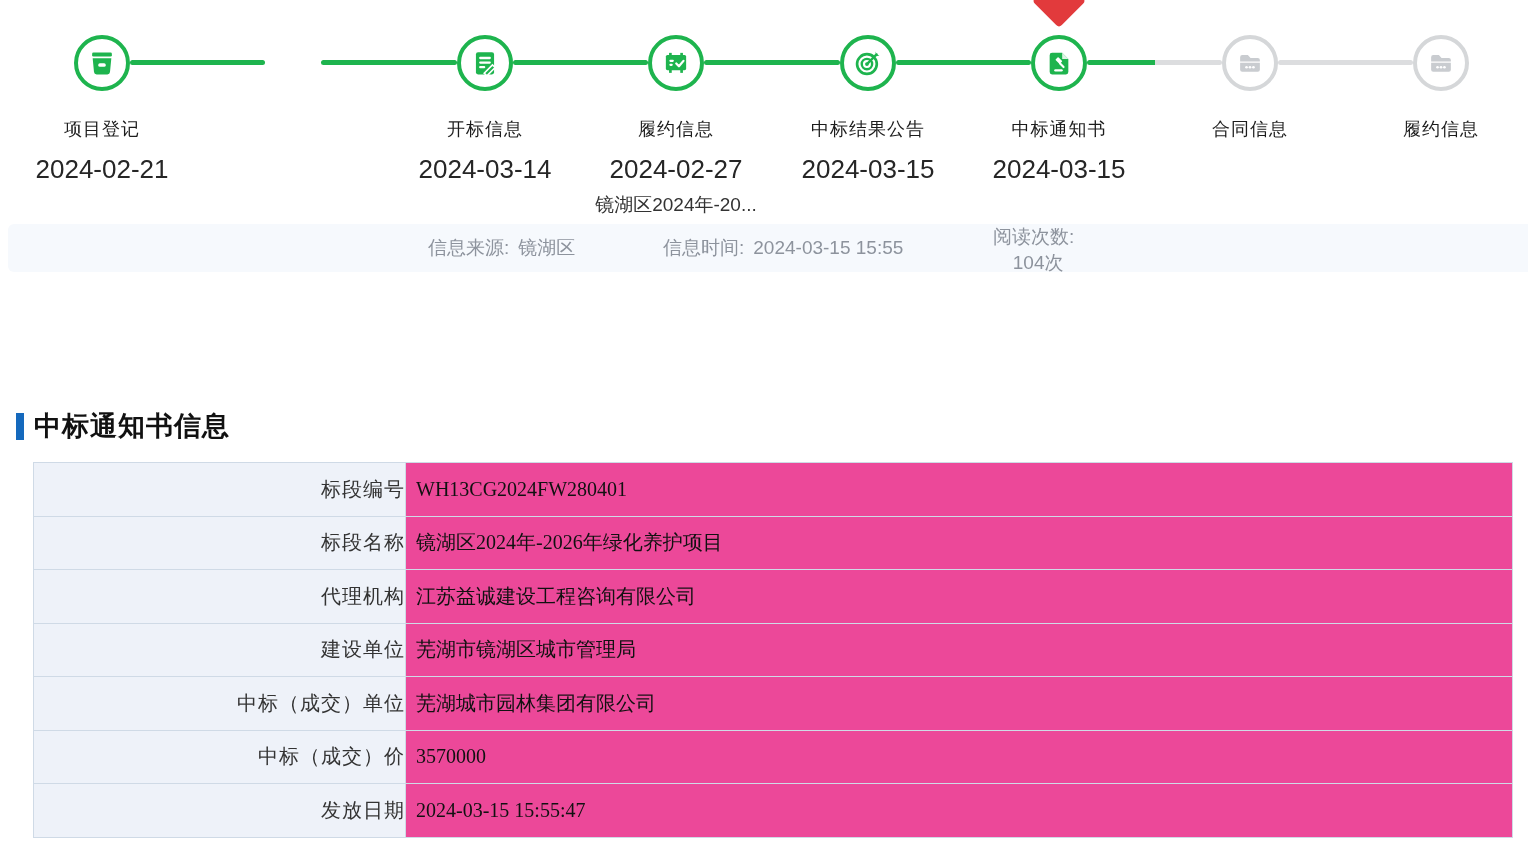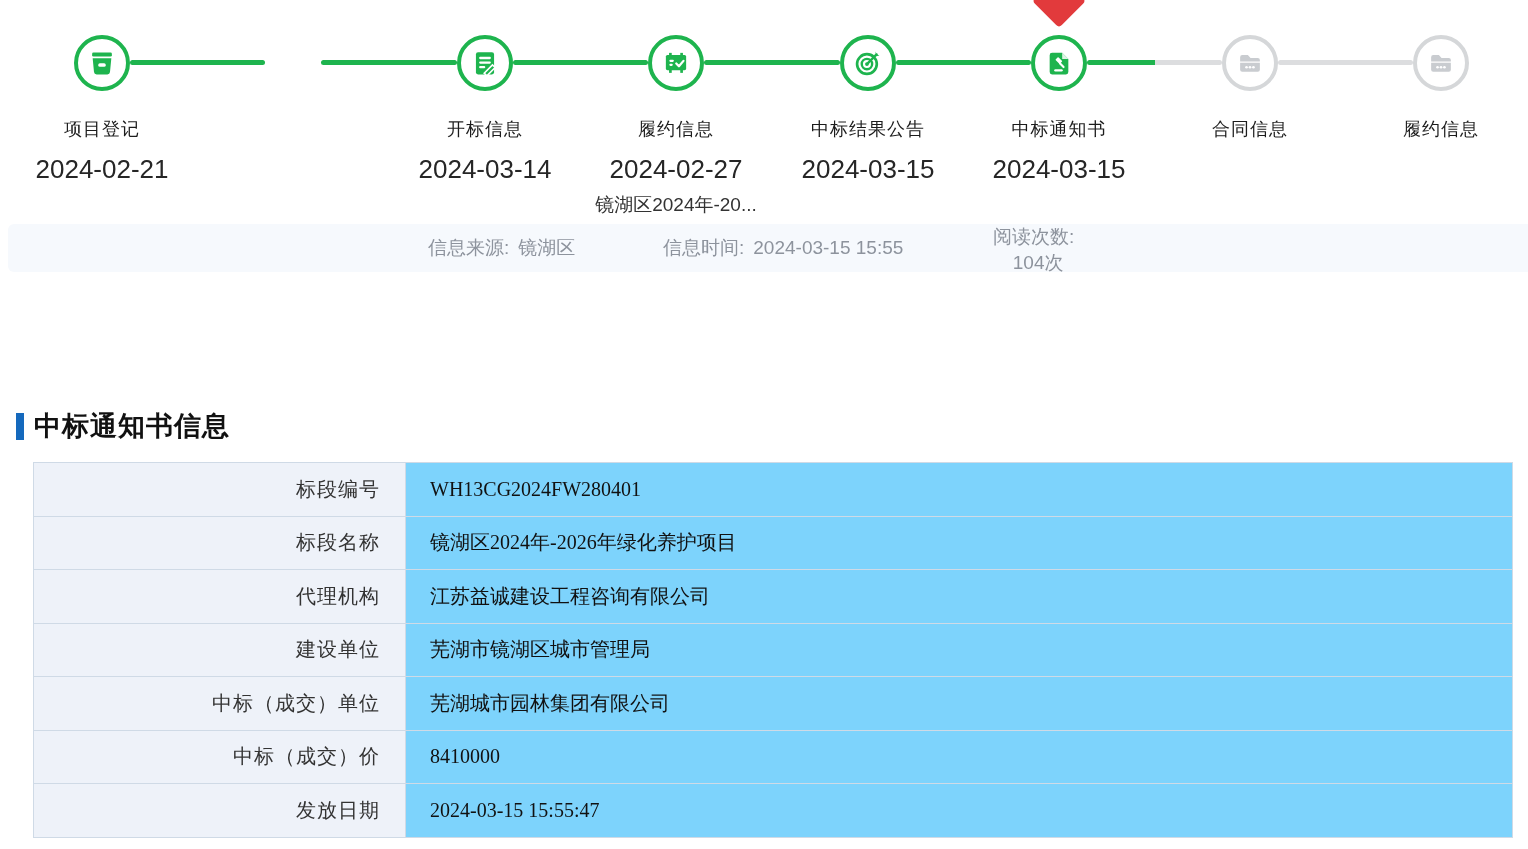--- a/index.html
+++ b/index.html
@@ -37,23 +37,23 @@
   
   .section-title { position:absolute; left:16px; top:408px; display:flex; align-items:center; }
   .title-bar { width:8px; height:27px; background:#1569bd; margin-right:10px; }
   .title-text { font-family:"Liberation Serif","DejaVu Serif",serif; font-weight:bold;
     font-size:27px; color:#111; letter-spacing:1px; }
 
   
   .detail-table { position:absolute; left:33px; top:462px; width:1480px;
     border-collapse:collapse; table-layout:fixed; }
   .detail-table td { border:1px solid #cfdae6; height:53.5px; vertical-align:middle; }
-  .detail-table td.lbl { width:372px; background:#eef2f9; text-align:right; padding-right:25px;
+  .detail-table td.lbl { width:372px; background:#eef2f9; text-align:right; 
     font-size:20px; color:#333; letter-spacing:1px; }
-  .detail-table td.val { background:#7dd3fc; padding-left:24px;
+  .detail-table td.val { background:#ec4899; padding-left:10px;
     font-family:"Liberation Serif","DejaVu Serif",serif; font-size:20px; color:#111; }
 </style>
 </head>
 <body>
 
 <div id="page">
 
   <div class="stepper">
 
     <div class="connector" style="left:130px;width:135px;"></div>
@@ -231,21 +231,21 @@
       <tr>
         <td class="lbl">建设单位</td>
         <td class="val">芜湖市镜湖区城市管理局</td>
       </tr>
       <tr>
         <td class="lbl">中标（成交）单位</td>
         <td class="val">芜湖城市园林集团有限公司</td>
       </tr>
       <tr>
         <td class="lbl">中标（成交）价</td>
-        <td class="val">8410000</td>
+        <td class="val">3570000</td>
       </tr>
       <tr>
         <td class="lbl">发放日期</td>
         <td class="val">2024-03-15 15:55:47</td>
       </tr>
     </tbody>
   </table>
 
 </div>
 

